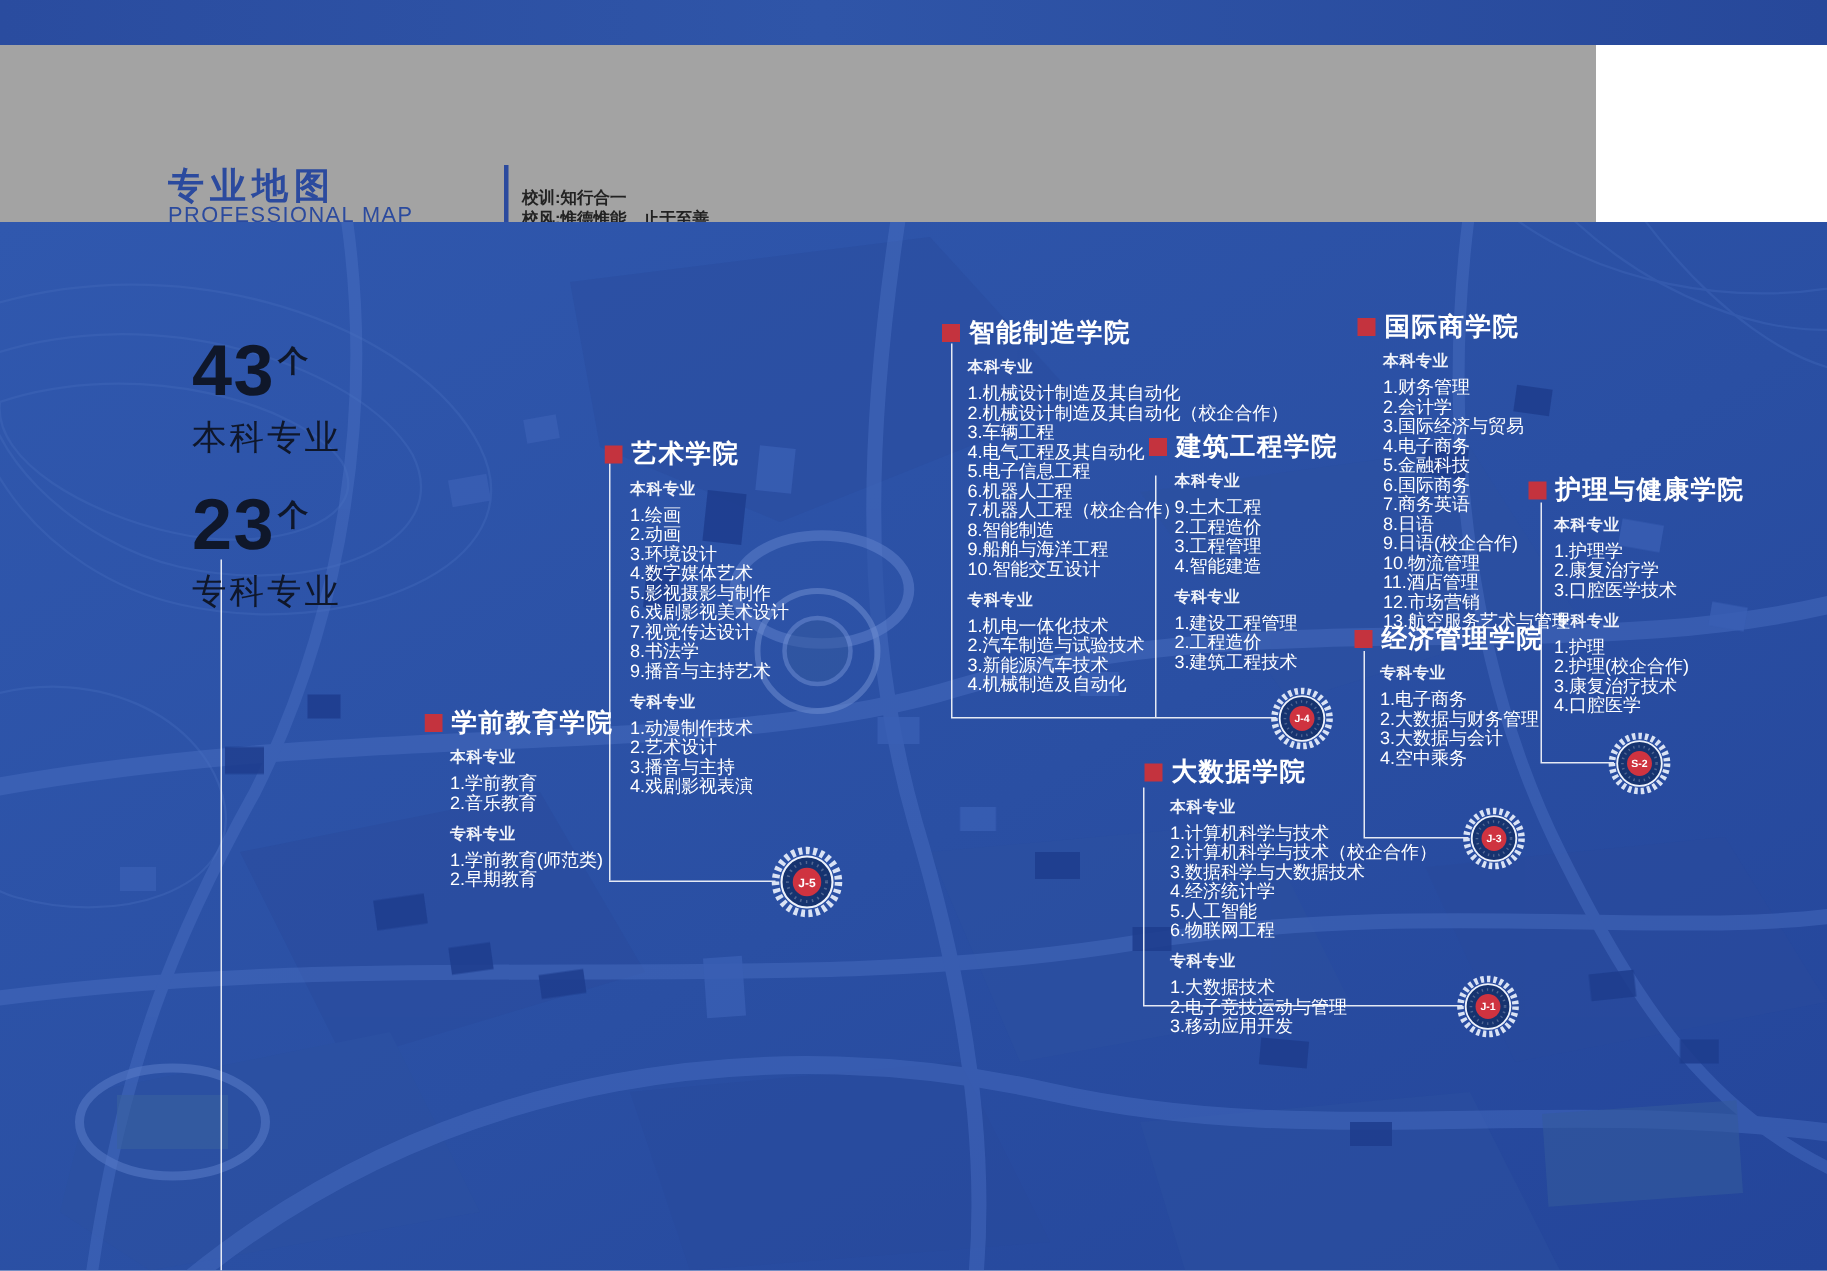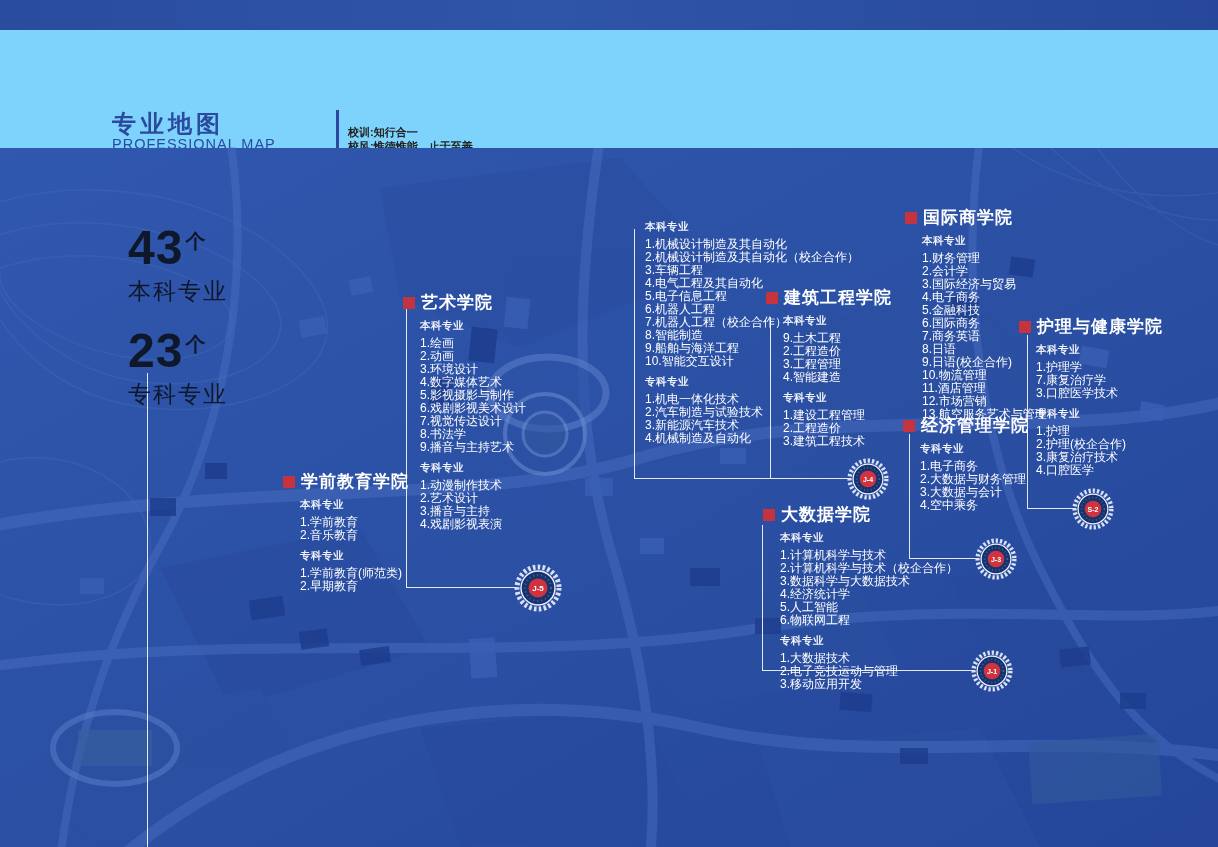--- a/index.html
+++ b/index.html
@@ -5,21 +5,21 @@
   html,body{margin:0;padding:0;}
   body{
     width:1218px;height:847px;position:relative;overflow:hidden;
     font-family:"Liberation Sans","DejaVu Sans",sans-serif;
     background:#ffffff;
   }
   
   .top-strip{position:absolute;left:0;top:0;width:1218px;height:30px;
     background:linear-gradient(90deg,#2a4c9f 0%,#2f55a8 45%,#27489a 100%);}
   
-  .header{position:absolute;left:0;top:30px;width:1218px;height:118px;background:#7dd3fc;}
+  .header{position:absolute;left:0;top:30px;width:1064px;height:118px;background:#a3a3a3;}
   .title-cn{position:absolute;left:112px;top:78px;font-size:24px;font-weight:bold;
     color:#2b4a9e;letter-spacing:4px;}
   .title-en{position:absolute;left:112px;top:106px;font-size:14.5px;color:#2b4a9e;letter-spacing:1px;}
   .page-number{position:absolute;left:262px;top:64px;font-size:62px;font-weight:100;
     color:#2b4a9e;line-height:1;}
   .header-divider{position:absolute;left:336px;top:80px;width:3px;height:44px;background:#2b4a9e;}
   .motto{position:absolute;left:348px;top:95px;font-size:11px;font-weight:bold;
     color:#222222;line-height:14px;}
   
   .map-area{position:absolute;left:0;top:148px;width:1218px;height:699px;overflow:hidden;
@@ -213,20 +213,24 @@
       <div class="item">9.播音与主持艺术</div>
       <div class="sec-label">专科专业</div>
       <div class="item">1.动漫制作技术</div>
       <div class="item">2.艺术设计</div>
       <div class="item">3.播音与主持</div>
       <div class="item">4.戏剧影视表演</div>
     </div>
 </div>
 
 <div class="college" style="left:628px;top:213px;">
+  <div class="college-head">
+      <span class="bullet"></span>
+    <span class="college-name">智能制造学院</span>
+    </div>
   <div class="college-body">
       <div class="sec-label">本科专业</div>
       <div class="item">1.机械设计制造及其自动化</div>
       <div class="item">2.机械设计制造及其自动化（校企合作）</div>
       <div class="item">3.车辆工程</div>
       <div class="item">4.电气工程及其自动化</div>
       <div class="item">5.电子信息工程</div>
       <div class="item">6.机器人工程</div>
       <div class="item">7.机器人工程（校企合作）</div>
       <div class="item">8.智能制造</div>
@@ -316,21 +320,21 @@
 </div>
 
 <div class="college" style="left:1019px;top:318px;">
   <div class="college-head">
       <span class="bullet"></span>
     <span class="college-name">护理与健康学院</span>
     </div>
   <div class="college-body">
       <div class="sec-label">本科专业</div>
       <div class="item">1.护理学</div>
-      <div class="item">7.康复治疗学</div>
+      <div class="item">2.康复治疗学</div>
       <div class="item">3.口腔医学技术</div>
       <div class="sec-label">专科专业</div>
       <div class="item">1.护理</div>
       <div class="item">2.护理(校企合作)</div>
       <div class="item">3.康复治疗技术</div>
       <div class="item">4.口腔医学</div>
     </div>
 </div>
 
 <div class="marker" style="left:514px;top:564px;">

